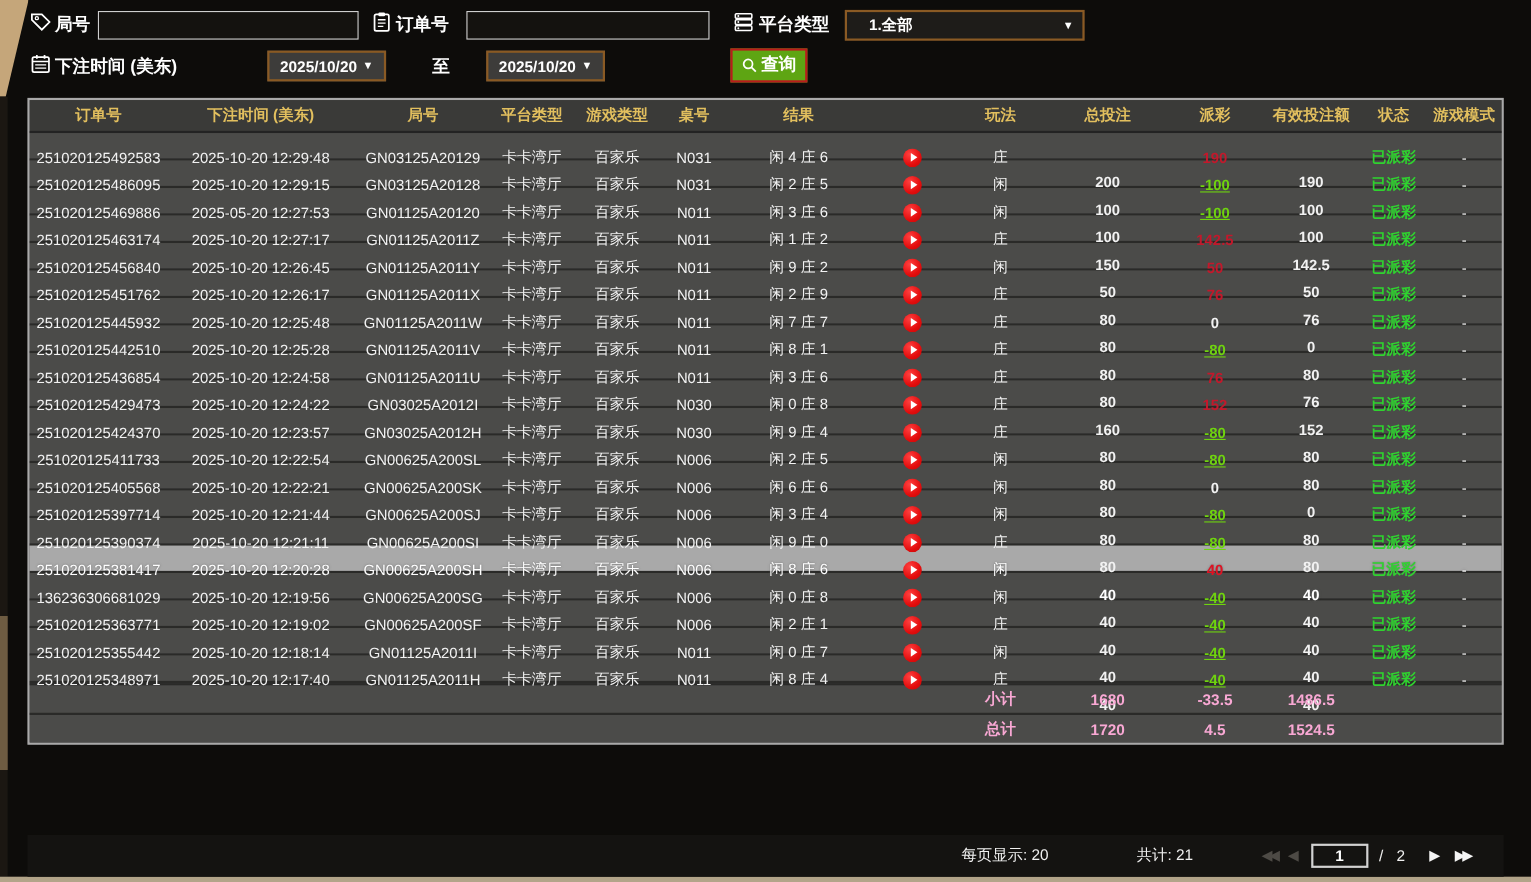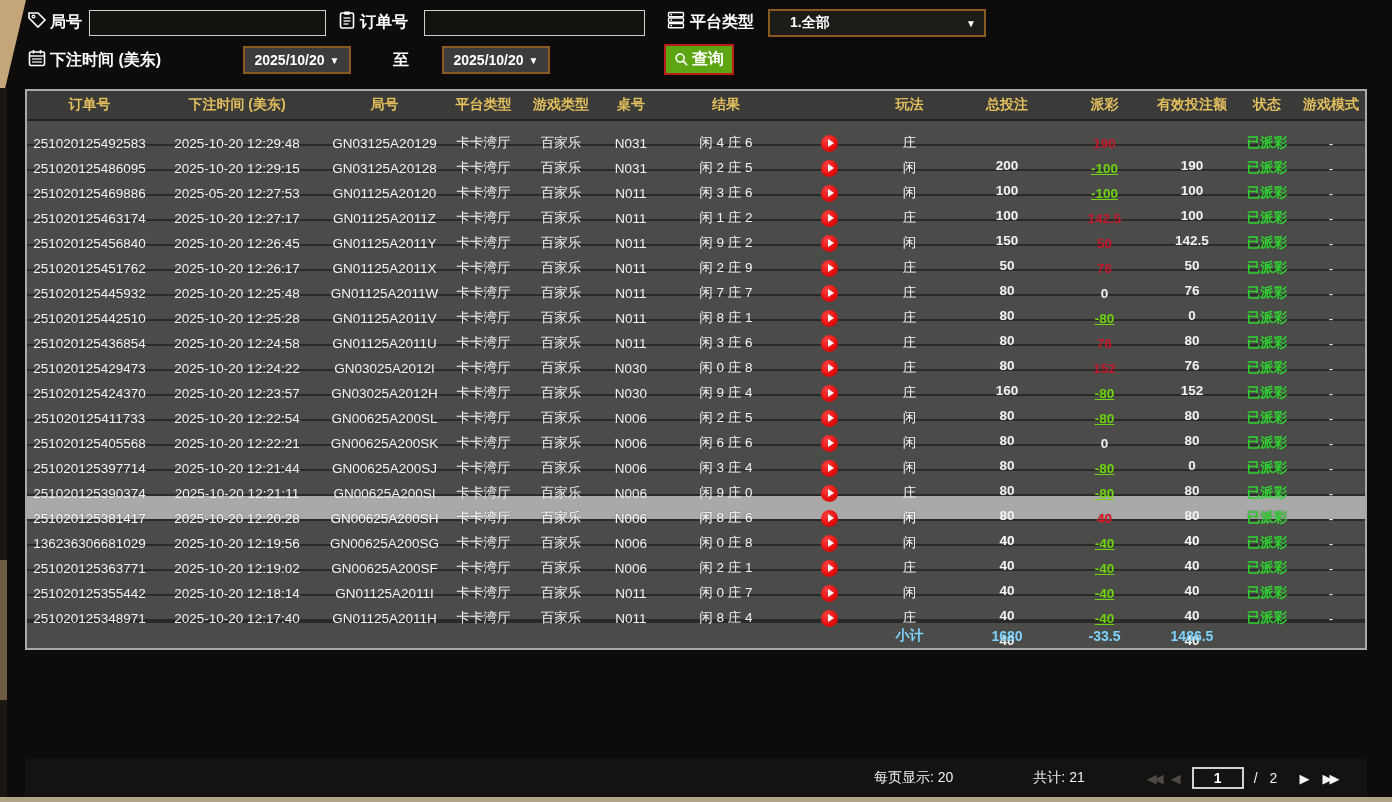--- a/index.html
+++ b/index.html
@@ -49,21 +49,21 @@
   .pay-neg { color:#6fd40e !important; font-weight:bold;text-decoration:underline; }
   .pay-zero { color:#f2f2f2 !important; font-weight:bold; }
   .status-green { color:#2fd32f !important; font-weight:bold; }
   .cell.num { font-weight:bold;margin-top:44px; }
   .play-circle { display:inline-flex; width:17px; height:17px; border-radius:50%;
     background:radial-gradient(circle at 35% 30%, #ff4040, #e30d0d 60%, #c00808);
     align-items:center; justify-content:center; cursor:pointer; }
   .play-tri { width:0; height:0; border-left:6px solid #fff; border-top:4px solid transparent; border-bottom:4px solid transparent; margin-left:2px; }
 
   .foot-row { height:27px; background:#4b4b49; border-top:2px solid #2a2a28; }
-  .foot-row .cell { color:#7dd3fc; font-weight:bold; font-size:14px; }
+  .foot-row .cell { color:#f9a8d4; font-weight:bold; font-size:14px; }
 
   
   .pagination { position:absolute; left:25px; top:759px; width:1342px; height:38px;
     background:#141311; display:flex; align-items:center; font-size:14px; color:#f0f0f0; }
   .pg-size { margin-left:849px; }
   .pg-total { margin-left:80px; }
   .pg-arrow { font-size:13px; cursor:pointer; letter-spacing:-3px; }
   .pg-arrow.disabled { color:#4d4a45; cursor:default; }
   .pg-arrow.enabled { color:#f5f5f5; }
   .pg-first { margin-left:62px; }
@@ -541,20 +541,36 @@
     <div class="cell"></div>
       <div class="cell"></div>
     <div class="cell">小计</div>
     <div class="cell">1680</div>
     <div class="cell">-33.5</div>
     <div class="cell">1486.5</div>
     <div class="cell"></div>
       <div class="cell"></div>
   </div>
 
+  <div class="foot-row grid-row">
+    <div class="cell"></div>
+      <div class="cell"></div>
+    <div class="cell"></div>
+      <div class="cell"></div>
+    <div class="cell"></div>
+      <div class="cell"></div>
+    <div class="cell"></div>
+      <div class="cell"></div>
+    <div class="cell">总计</div>
+    <div class="cell">1720</div>
+    <div class="cell">4.5</div>
+    <div class="cell">1524.5</div>
+    <div class="cell"></div>
+      <div class="cell"></div>
+  </div>
 </div>
 
 <div class="pagination">
   <span class="pg-size">每页显示: 20</span>
   <span class="pg-total">共计: 21</span>
   <span class="pg-arrow disabled pg-first">◀◀</span>
   <span class="pg-arrow disabled pg-prev">◀</span>
   <input class="page-input" value="1" style="">
   <span class="pg-sep">/</span>
   <span class="pg-pages">2</span>

